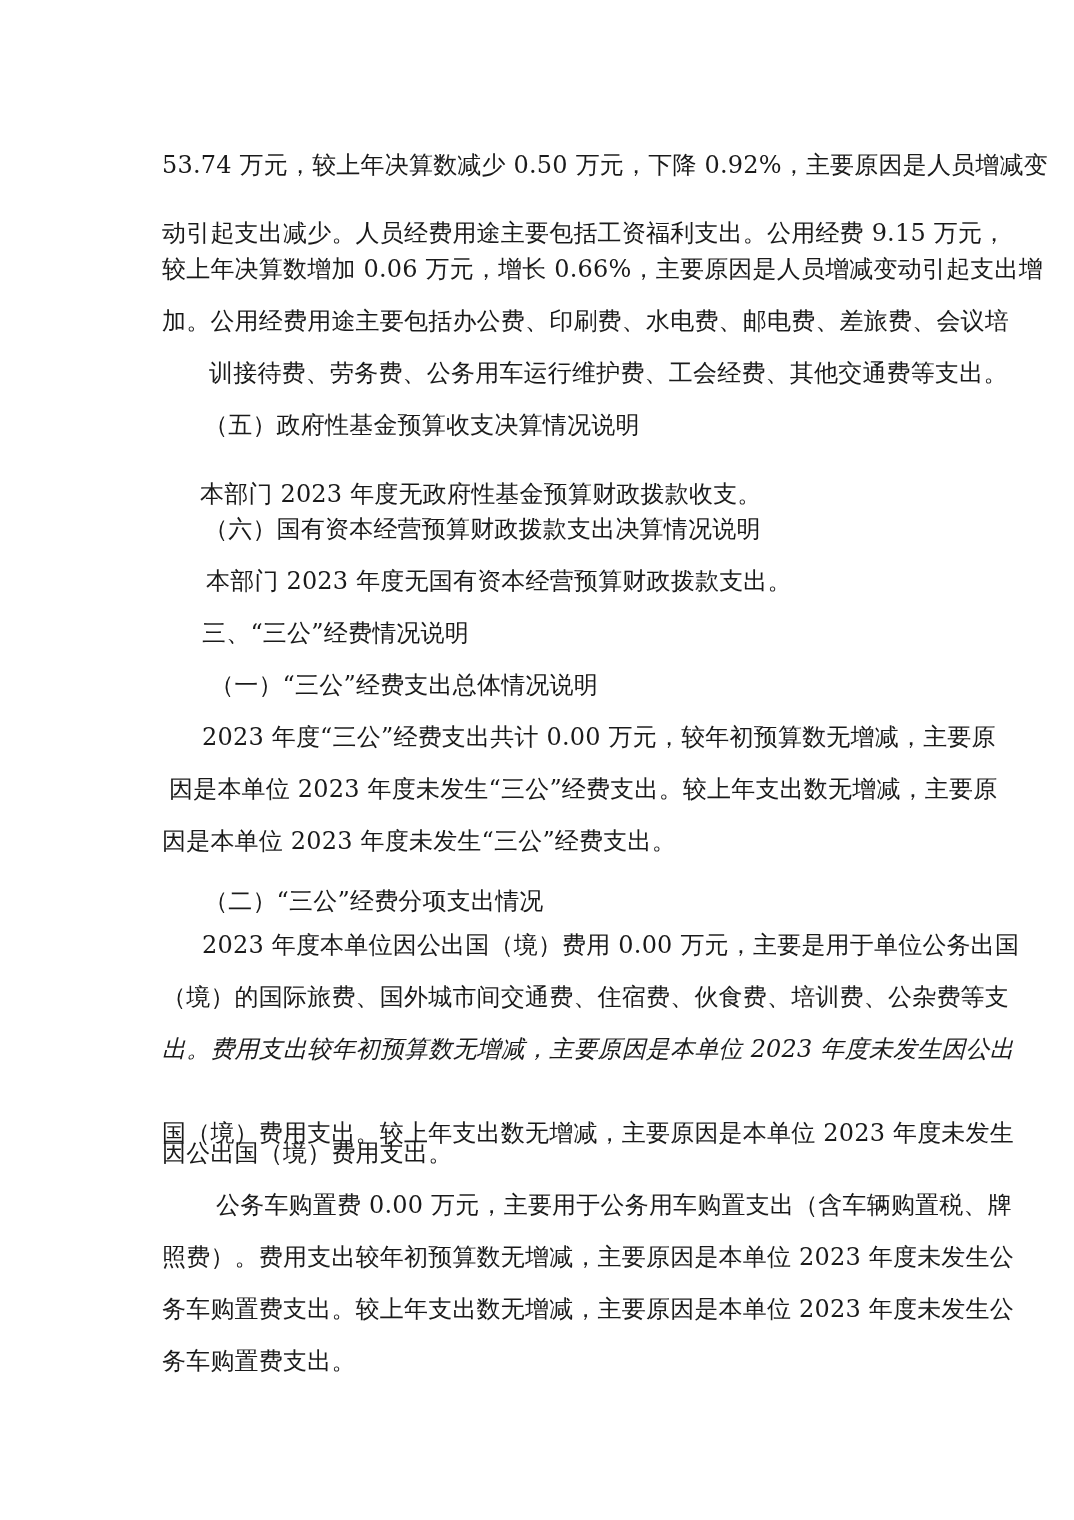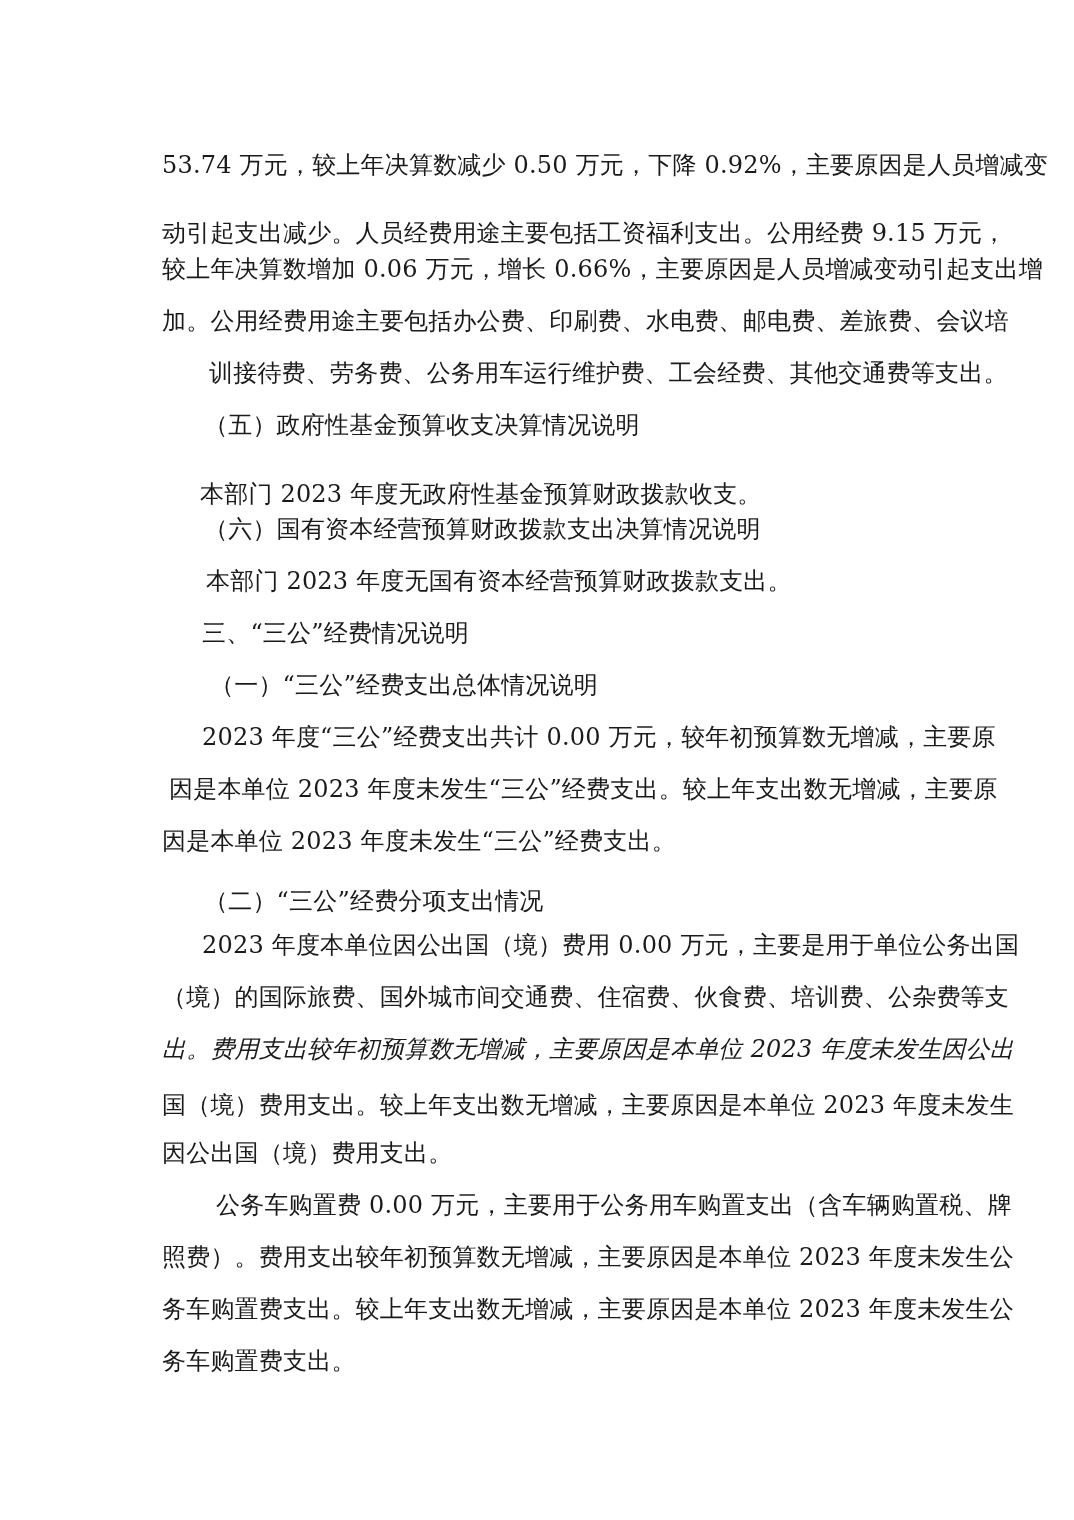--- a/index.html
+++ b/index.html
@@ -25,19 +25,19 @@
   <div class="line" style="top: 416px; left: 44px;">本部门 2023 年度无国有资本经营预算财政拨款支出。</div>
   <div class="line" style="top: 468px; left: 40px;">三、“三公”经费情况说明</div>
   <div class="line" style="top: 520px; left: 48px;">（一）“三公”经费支出总体情况说明</div>
   <div class="line justify" style="top: 572px; left: 40px; width: 712px;">2023 年度“三公”经费支出共计 0.00 万元，较年初预算数无增减，主要原</div>
   <div class="line justify" style="top: 624px; left: 7px; width: 752px;">因是本单位 2023 年度未发生“三公”经费支出。较上年支出数无增减，主要原</div>
   <div class="line" style="top: 676px; left: 0px;">因是本单位 2023 年度未发生“三公”经费支出。</div>
   <div class="line" style="top: 728px; left: 42px; margin-top: 8px;">（二）“三公”经费分项支出情况</div>
   <div class="line justify" style="top: 780px; left: 40px; width: 712px;">2023 年度本单位因公出国（境）费用 0.00 万元，主要是用于单位公务出国</div>
   <div class="line justify" style="top: 832px; left: 0px; width: 752px;">（境）的国际旅费、国外城市间交通费、住宿费、伙食费、培训费、公杂费等支</div>
   <div class="line justify" style="top: 884px; left: 0px; width: 752px; font-style: italic;">出。费用支出较年初预算数无增减，主要原因是本单位 2023 年度未发生因公出</div>
-  <div class="line justify" style="top: 940px; left: 0px; width: 752px;">国（境）费用支出。较上年支出数无增减，主要原因是本单位 2023 年度未发生</div>
+  <div class="line justify" style="top: 968px; left: 0px; width: 752px;">国（境）费用支出。较上年支出数无增减，主要原因是本单位 2023 年度未发生</div>
   <div class="line" style="top: 988px; left: 0px;">因公出国（境）费用支出。</div>
   <div class="line justify" style="top: 1040px; left: 54px; width: 698px;">公务车购置费 0.00 万元，主要用于公务用车购置支出（含车辆购置税、牌</div>
   <div class="line justify" style="top: 1092px; left: 0px; width: 752px;">照费）。费用支出较年初预算数无增减，主要原因是本单位 2023 年度未发生公</div>
   <div class="line justify" style="top: 1144px; left: 0px; width: 752px;">务车购置费支出。较上年支出数无增减，主要原因是本单位 2023 年度未发生公</div>
   <div class="line" style="top: 1196px; left: 0px;">务车购置费支出。</div>
 </div>
 
 </body></html>

